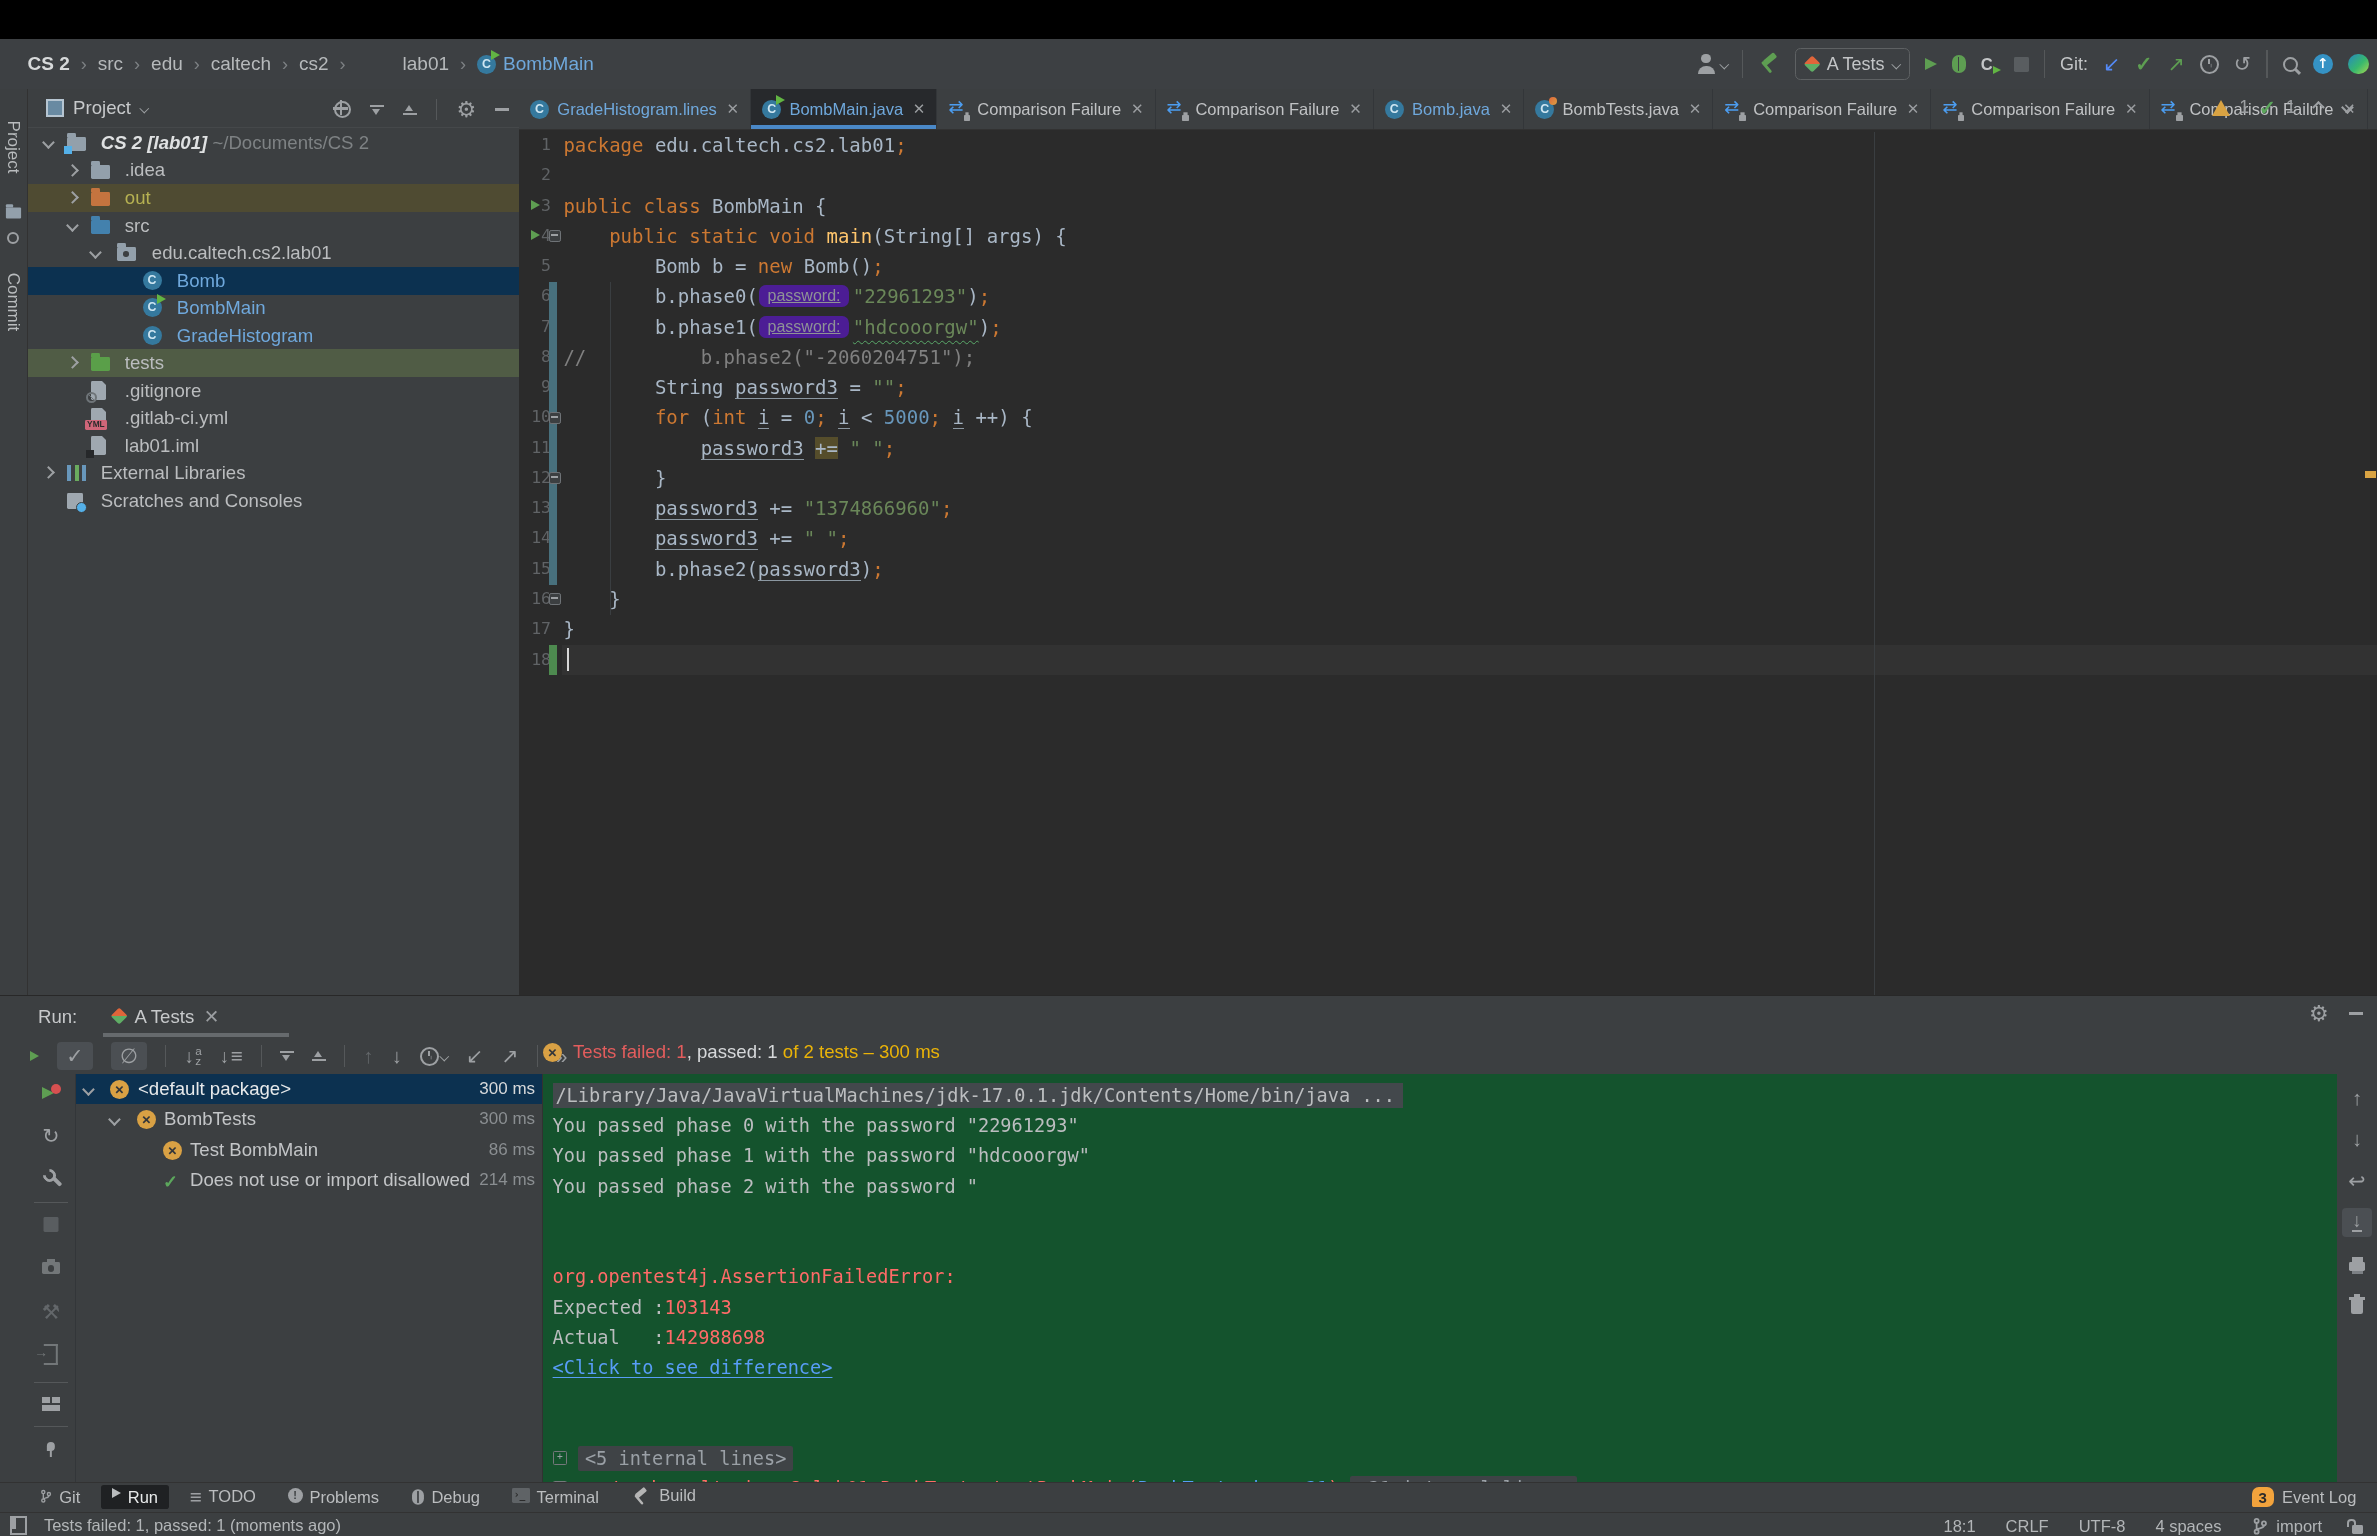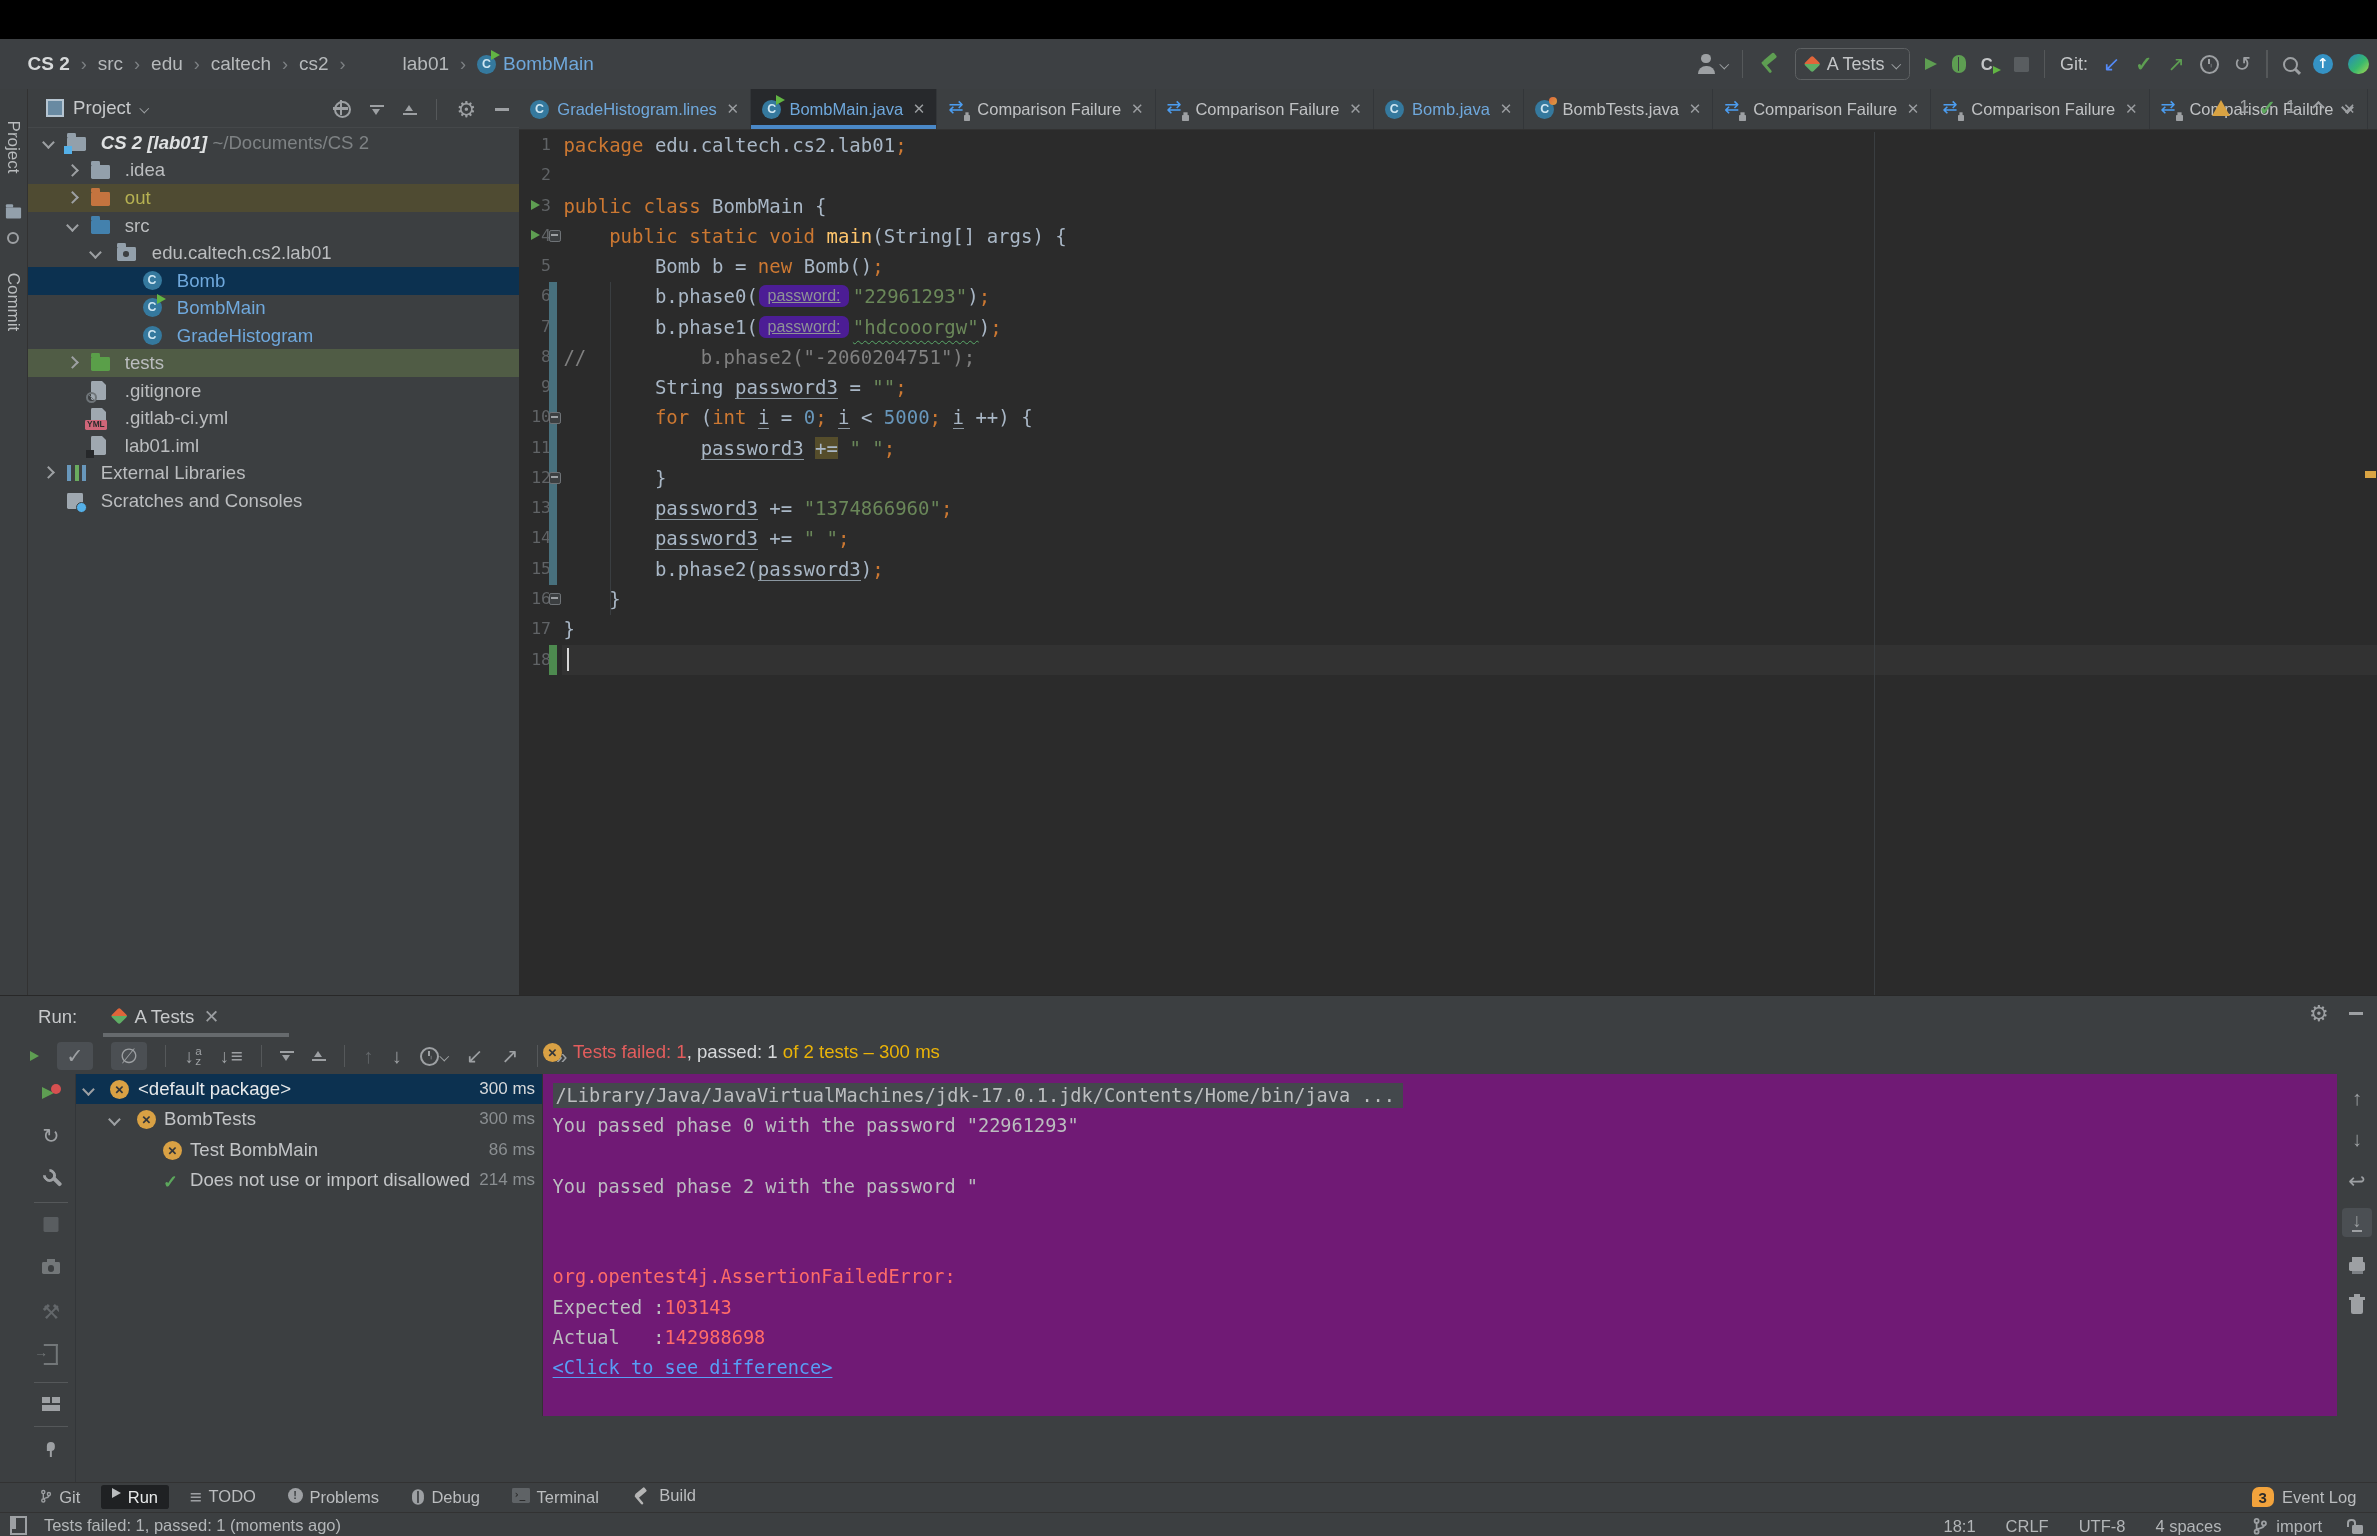--- a/index.html
+++ b/index.html
@@ -182,21 +182,21 @@
   #run-status{position:absolute;left:543px;top:45px;display:flex;align-items:center;gap:11px;font-size:18.6px;}
   .st-red{color:#e35d5d;} .st-w{color:#d6d8da;} .st-dim{color:#eab308;}
   #run-left{position:absolute;left:27.5px;top:78px;width:48px;height:409px;border-right:1.4px solid #333639;box-sizing:border-box;}
   .rl-item{position:absolute;left:50%;transform:translateX(-50%);}
   .rl-sep{position:absolute;left:6.9px;width:34px;height:1.4px;background:#55585a;}
   #testtree{position:absolute;left:76px;top:78px;width:466px;height:409px;overflow:hidden;}
   .ttrow{position:absolute;left:0;width:466px;height:30px;display:flex;align-items:center;font-size:18.6px;color:#c3c5c7;}
   .ttrow.sel{background:#0c3150;color:#e8eaeb;}
   .ttime{position:absolute;right:6.9px;color:#8a8e91;font-size:17px;}
   .ttrow.sel .ttime{color:#d6d8da;}
-  #console{position:absolute;left:542px;top:78px;width:1795px;height:342px;background:#701a75;border-left:1.4px solid #323232;box-sizing:border-box;overflow:hidden;}
+  #console{position:absolute;left:542px;top:78px;width:1795px;height:409px;background:#14532d;border-left:1.4px solid #323232;box-sizing:border-box;overflow:hidden;}
   .con-line{position:absolute;left:9.6px;font:18.6px/30px "DejaVu Sans Mono",monospace;color:#bbbdbf;white-space:pre;}
   .cn-err{color:#ff6b68;} .cn-link{color:#589df6;text-decoration:underline;text-underline-offset:3.4px;}
   .cn-box{color:#9aa0a6;background:#3f4346;padding:2.1px 6.9px;border-radius:2.1px;}
   .cn-selbox{background:#43484c;color:#bcbec0;padding:2.1px 8.3px 2.1px 2.8px;}
   #con-tools{position:absolute;right:0;top:78px;width:40px;height:409px;background:#3c3f41;display:flex;flex-direction:column;align-items:center;padding-top:9.6px;gap:12.4px;box-sizing:border-box;}
   .ct-btn{width:30px;height:29px;display:flex;align-items:center;justify-content:center;border-radius:4.1px;}
   .ct-btn.toggled{background:#4b4f53;}
   .ic-scrollend{font-size:19px;color:#9da0a3;border-bottom:2.8px solid #9da0a3;line-height:18px;}
 
   
@@ -576,20 +576,21 @@
         </div>
         <div class="ttrow" style="top: 91px;">
           <span class="ic ic-pass" style="position: absolute; left: 87px;"></span>
           <span style="position: absolute; left: 114px; white-space: nowrap;">Does not use or import disallowed</span>
           <span class="ttime">214 ms</span>
         </div>
       </div>
     <div id="console">
         <div class="con-line" style="top: 6.9px;"><span class="cn-selbox">/Library/Java/JavaVirtualMachines/jdk-17.0.1.jdk/Contents/Home/bin/java ...</span></div>
         <div class="con-line" style="top: 37px;"><span>You passed phase 0 with the password "22961293"</span></div>
+        <div class="con-line" style="top: 67px;"><span>You passed phase 1 with the password "hdcooorgw"</span></div>
         <div class="con-line" style="top: 98px;"><span>You passed phase 2 with the password "</span></div>
         <div class="con-line" style="top: 128px;"></div>
         <div class="con-line" style="top: 158px;"></div>
         <div class="con-line" style="top: 188px;"><span class="cn-err">org.opentest4j.AssertionFailedError:</span></div>
         <div class="con-line" style="top: 219px;"><span>Expected :</span><span class="cn-err">103143</span></div>
         <div class="con-line" style="top: 249px;"><span>Actual   :</span><span class="cn-err">142988698</span></div>
         <div class="con-line" style="top: 279px;"><span class="cn-link">&lt;Click to see difference&gt;</span></div>
         <div class="con-line" style="top: 310px;"></div>
         <div class="con-line" style="top: 340px;"></div>
         <div class="con-line" style="top: 370px;"><span class="plusbox"></span><span class="cn-box">&lt;5 internal lines&gt;</span></div>

